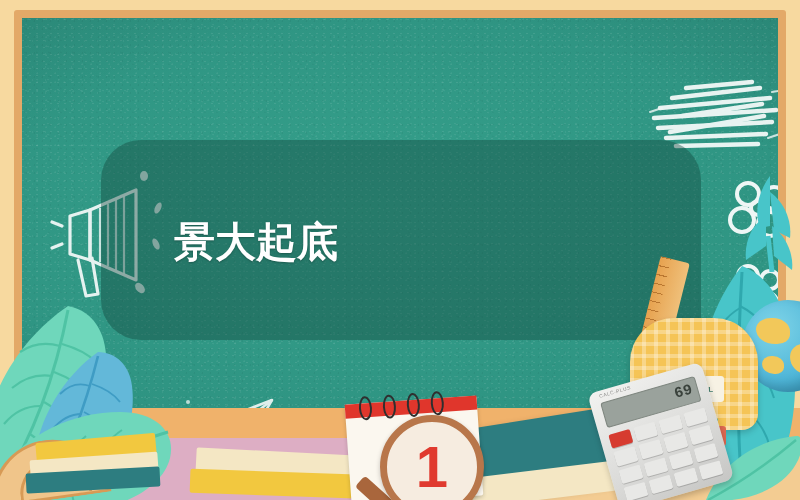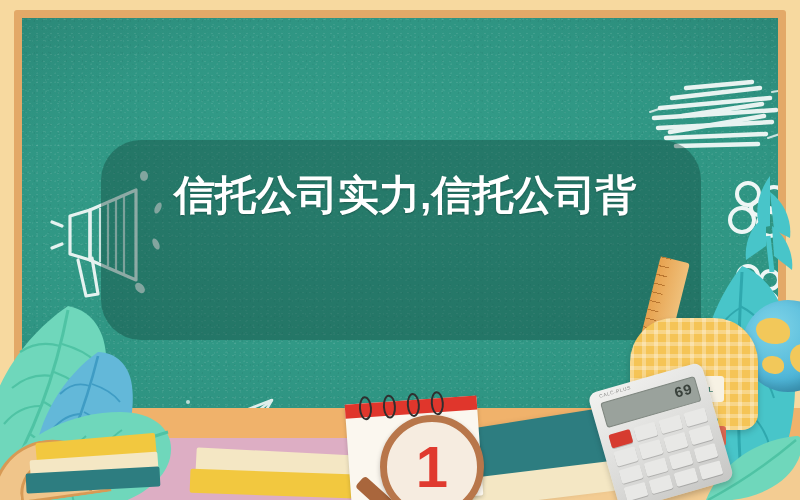--- a/index.html
+++ b/index.html
@@ -332,21 +332,21 @@
           <circle cx="44" cy="20" r="9"></circle>
           <circle cx="18" cy="38" r="11"></circle>
           <circle cx="42" cy="42" r="9"></circle>
           <circle cx="30" cy="28" r="6"></circle>
         </g>
       </svg>
     </div>
 
     <div class="title-panel" style="left:79px;top:122px;"></div>
 
-    <div class="title-text" style="left:152px;top:154px;"><span>信托公司实力,信托公司背</span><br></div>
+    <div class="title-text" style="left:152px;top:154px;"><br><span>景大起底</span></div>
 
   </div>
 
   <div class="desk">
     <div class="desk-top"></div>
     <div class="desk-top2"></div>
     <div class="desk-pink"></div>
     <div class="desk-pink2"></div>
   </div>
 

